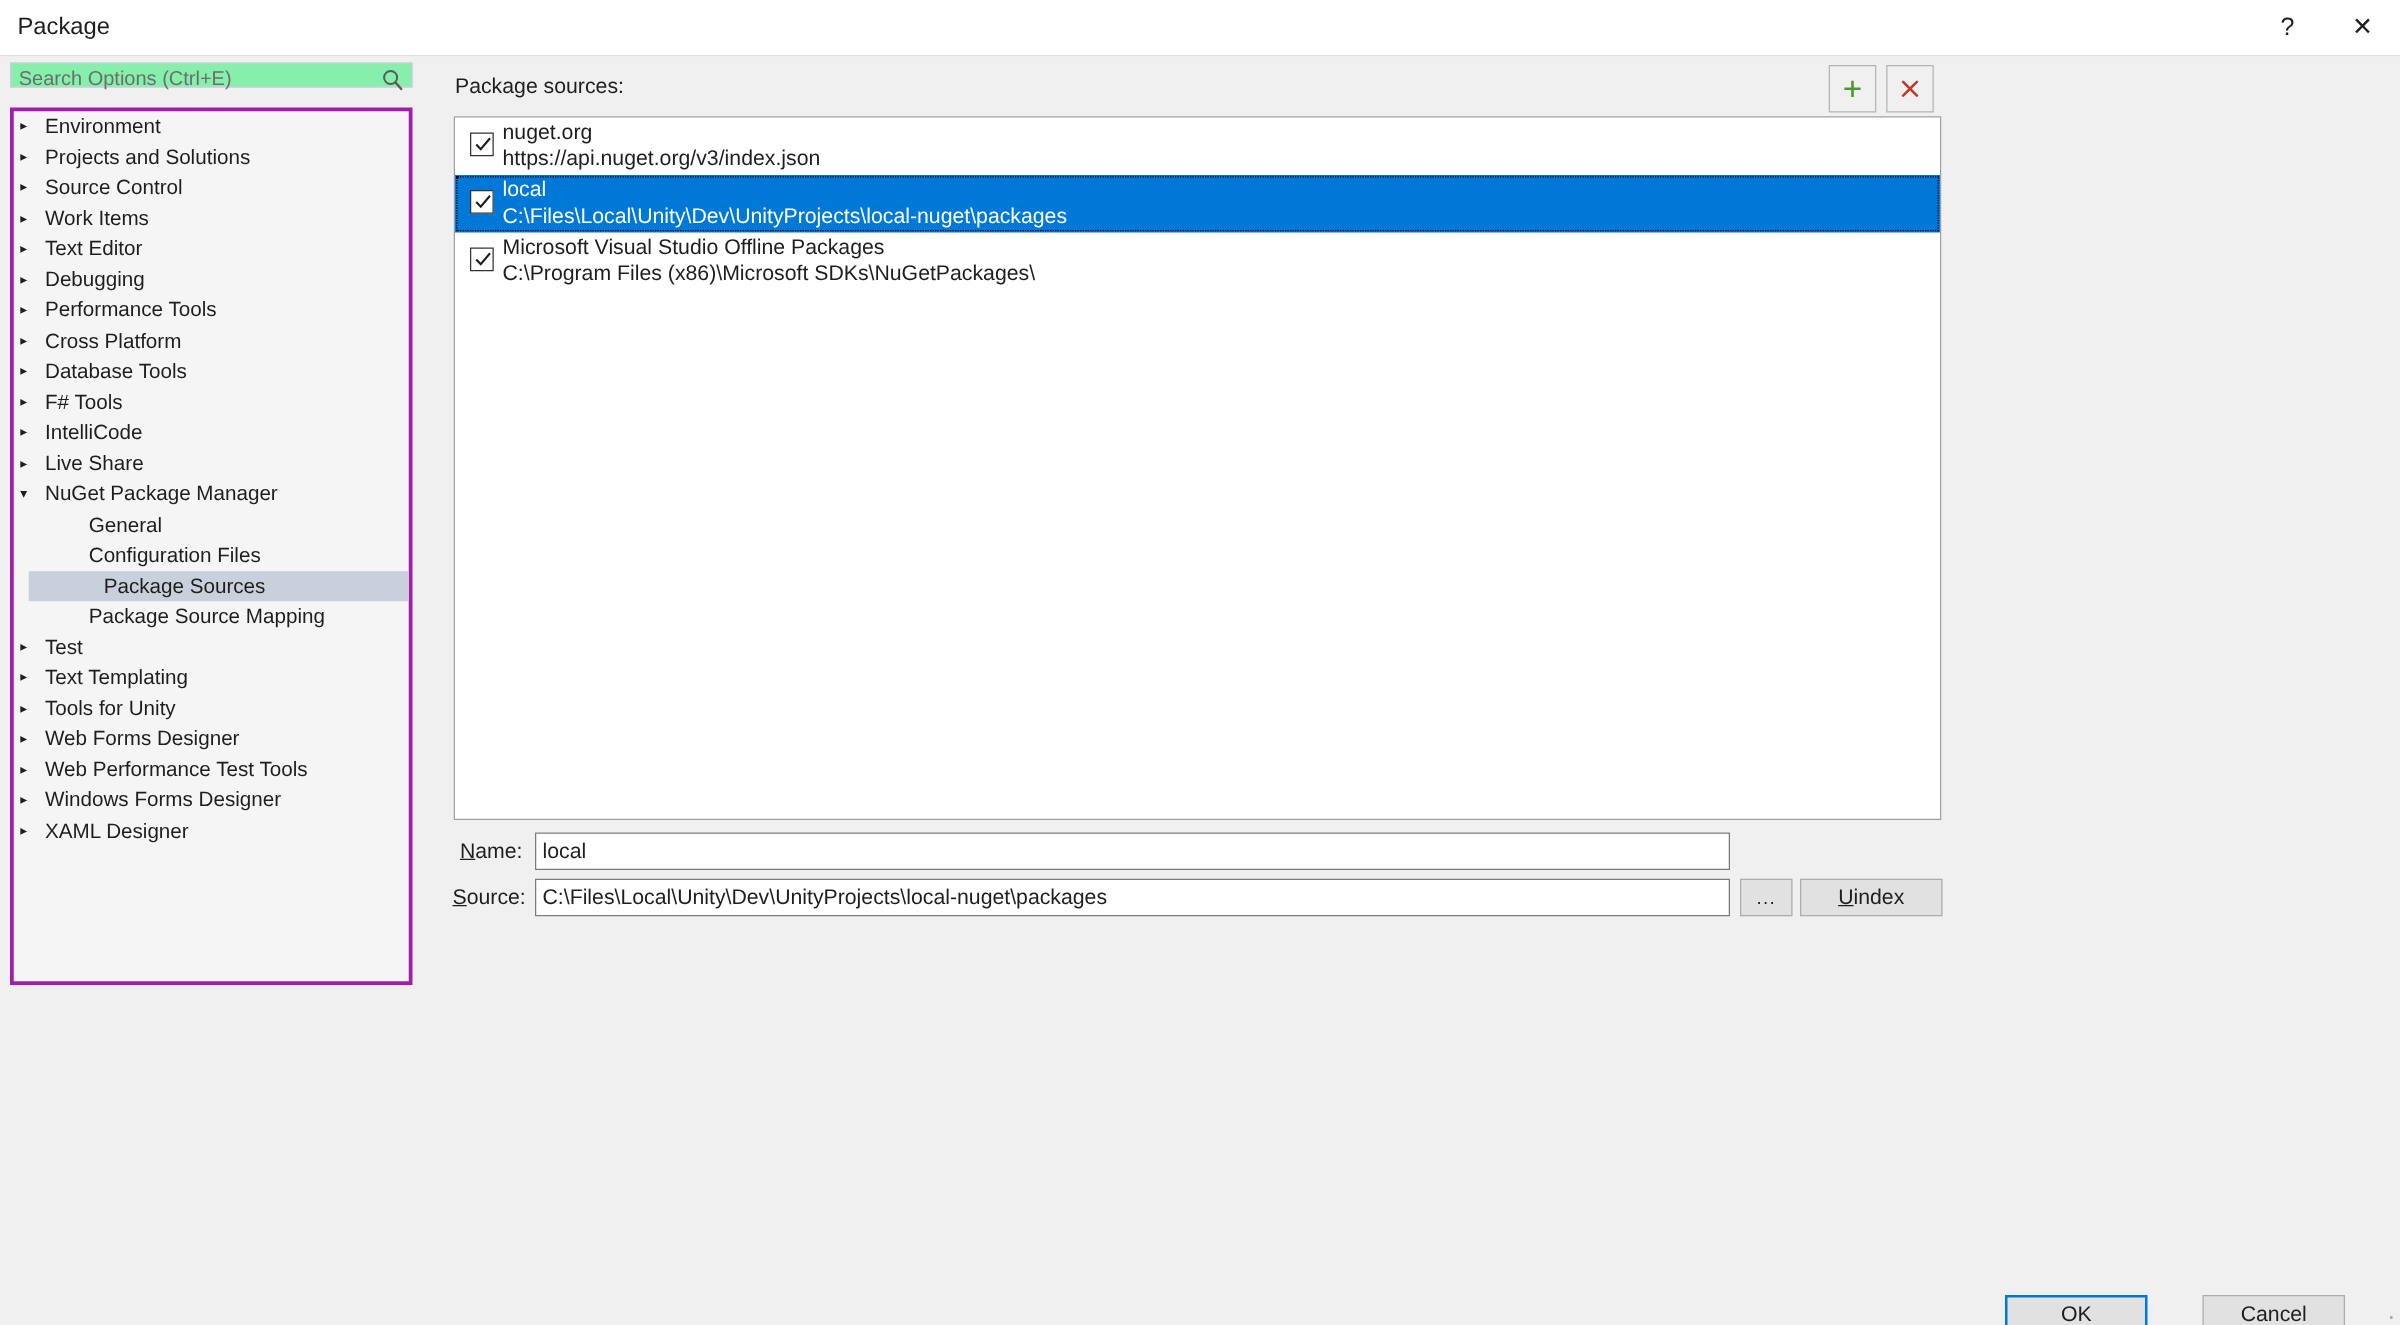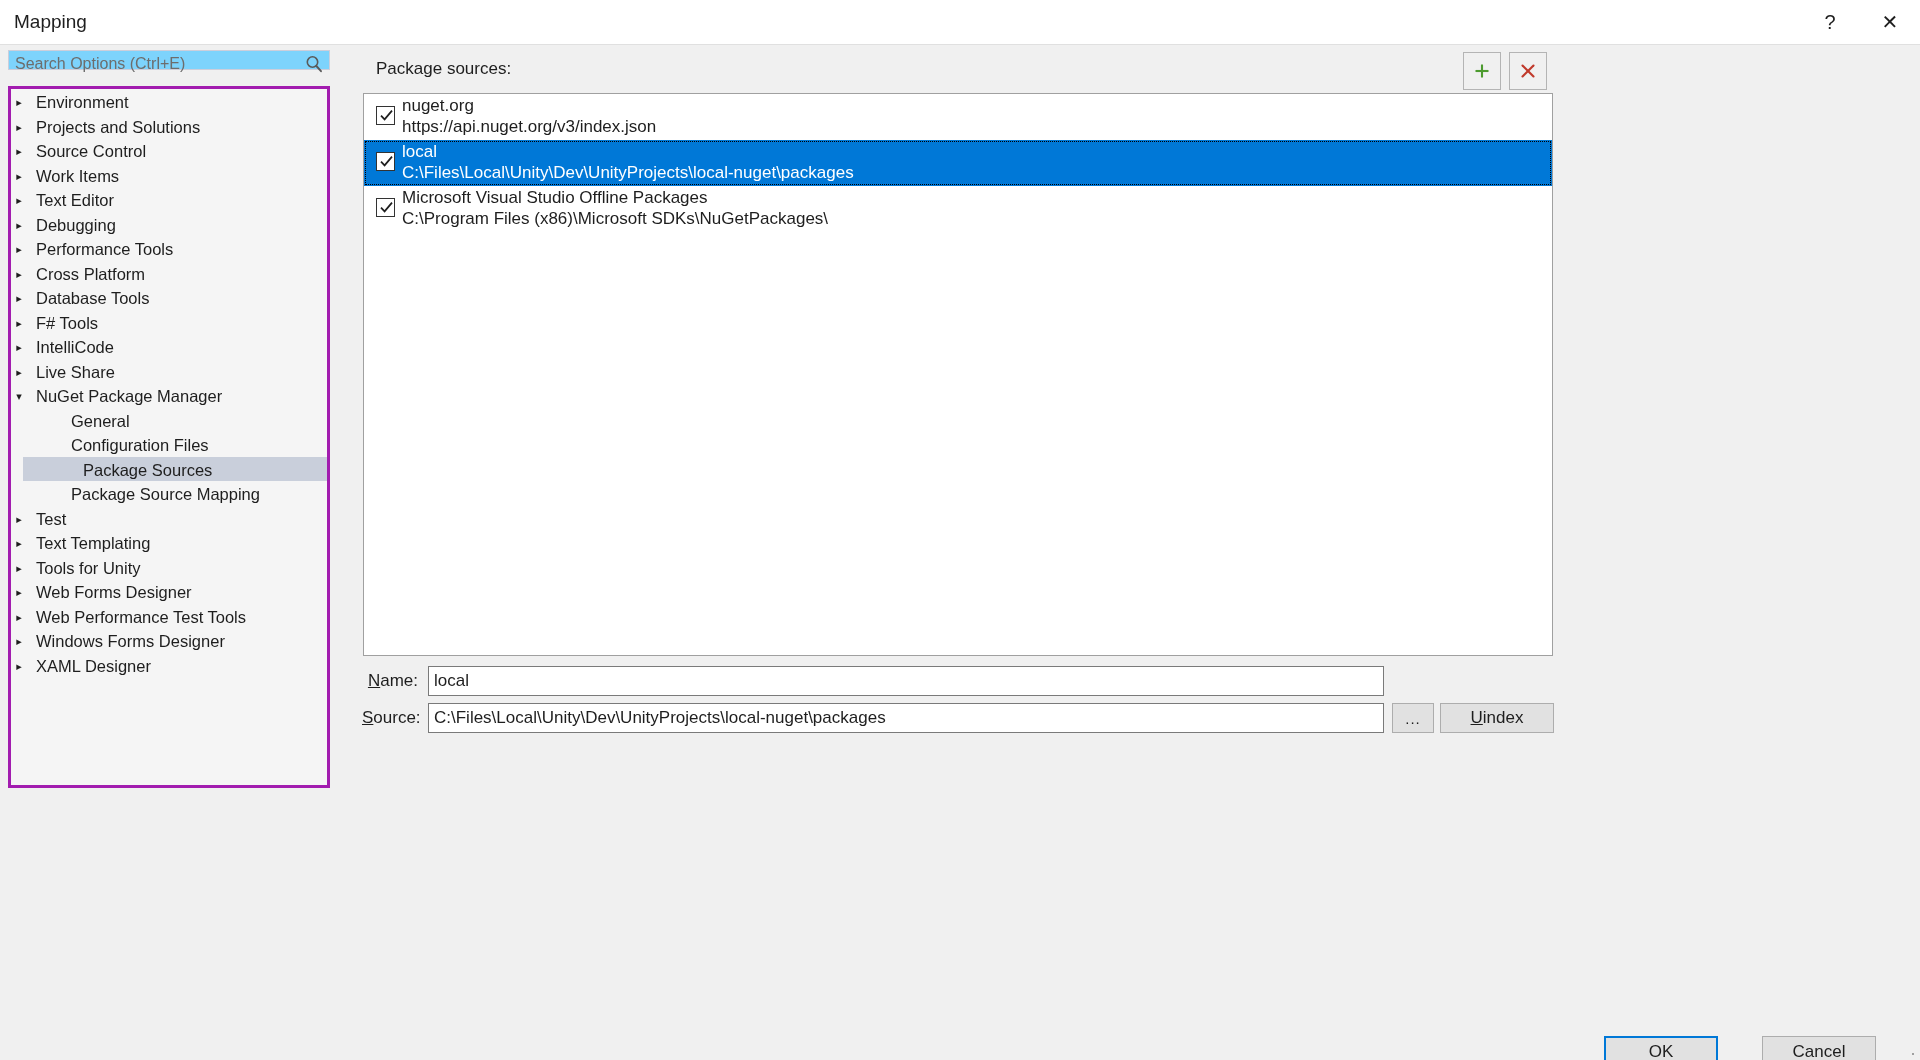--- a/index.html
+++ b/index.html
@@ -57,21 +57,21 @@
     font-family: "Liberation Sans", sans-serif;
   }
 
   
   #search-box {
     position: absolute;
     left: 8px;
     top: 50px;
     width: 322px;
     height: 20px;
-    background: #7dd3fc;
+    background: #86efac;
     border: 1px solid #cccedb;
     box-sizing: border-box;
   }
   #search-input {
     position: absolute;
     left: 0; top: 0;
     width: 292px;
     height: 26px;
     border: 0;
     outline: none;
@@ -126,21 +126,20 @@
   .lvl0 .tree-label { margin-left: 9px; }
   .lvl1 { padding-left: 60px; }
 
   
   #pkg-label {
     position: absolute;
     left: 364px;
     top: 59px;
     font-size: 17px;
     color: #1e1e1e;
-    margin-left: 12px;
   }
 
   .tool-btn {
     position: absolute;
     top: 52px;
     width: 38px;
     height: 38px;
     background: #f0f0f0;
     border: 1px solid #b4b4b4;
     box-sizing: border-box;
@@ -279,21 +278,21 @@
     width: 12px;
     height: 12px;
   }
 </style>
 </head>
 <body>
 
 <div id="dialog">
 
   <div id="titlebar">
-    <div id="title-text">Mapping</div>
+    <div id="title-text">Package</div>
 
     <div class="tb-btn" id="help-btn">
       <span class="tb-glyph">?</span>
     </div>
     <div class="tb-btn" id="close-btn">
       <span class="tb-glyph">✕</span>
     </div>
   </div>
 
   <div id="search-box">

